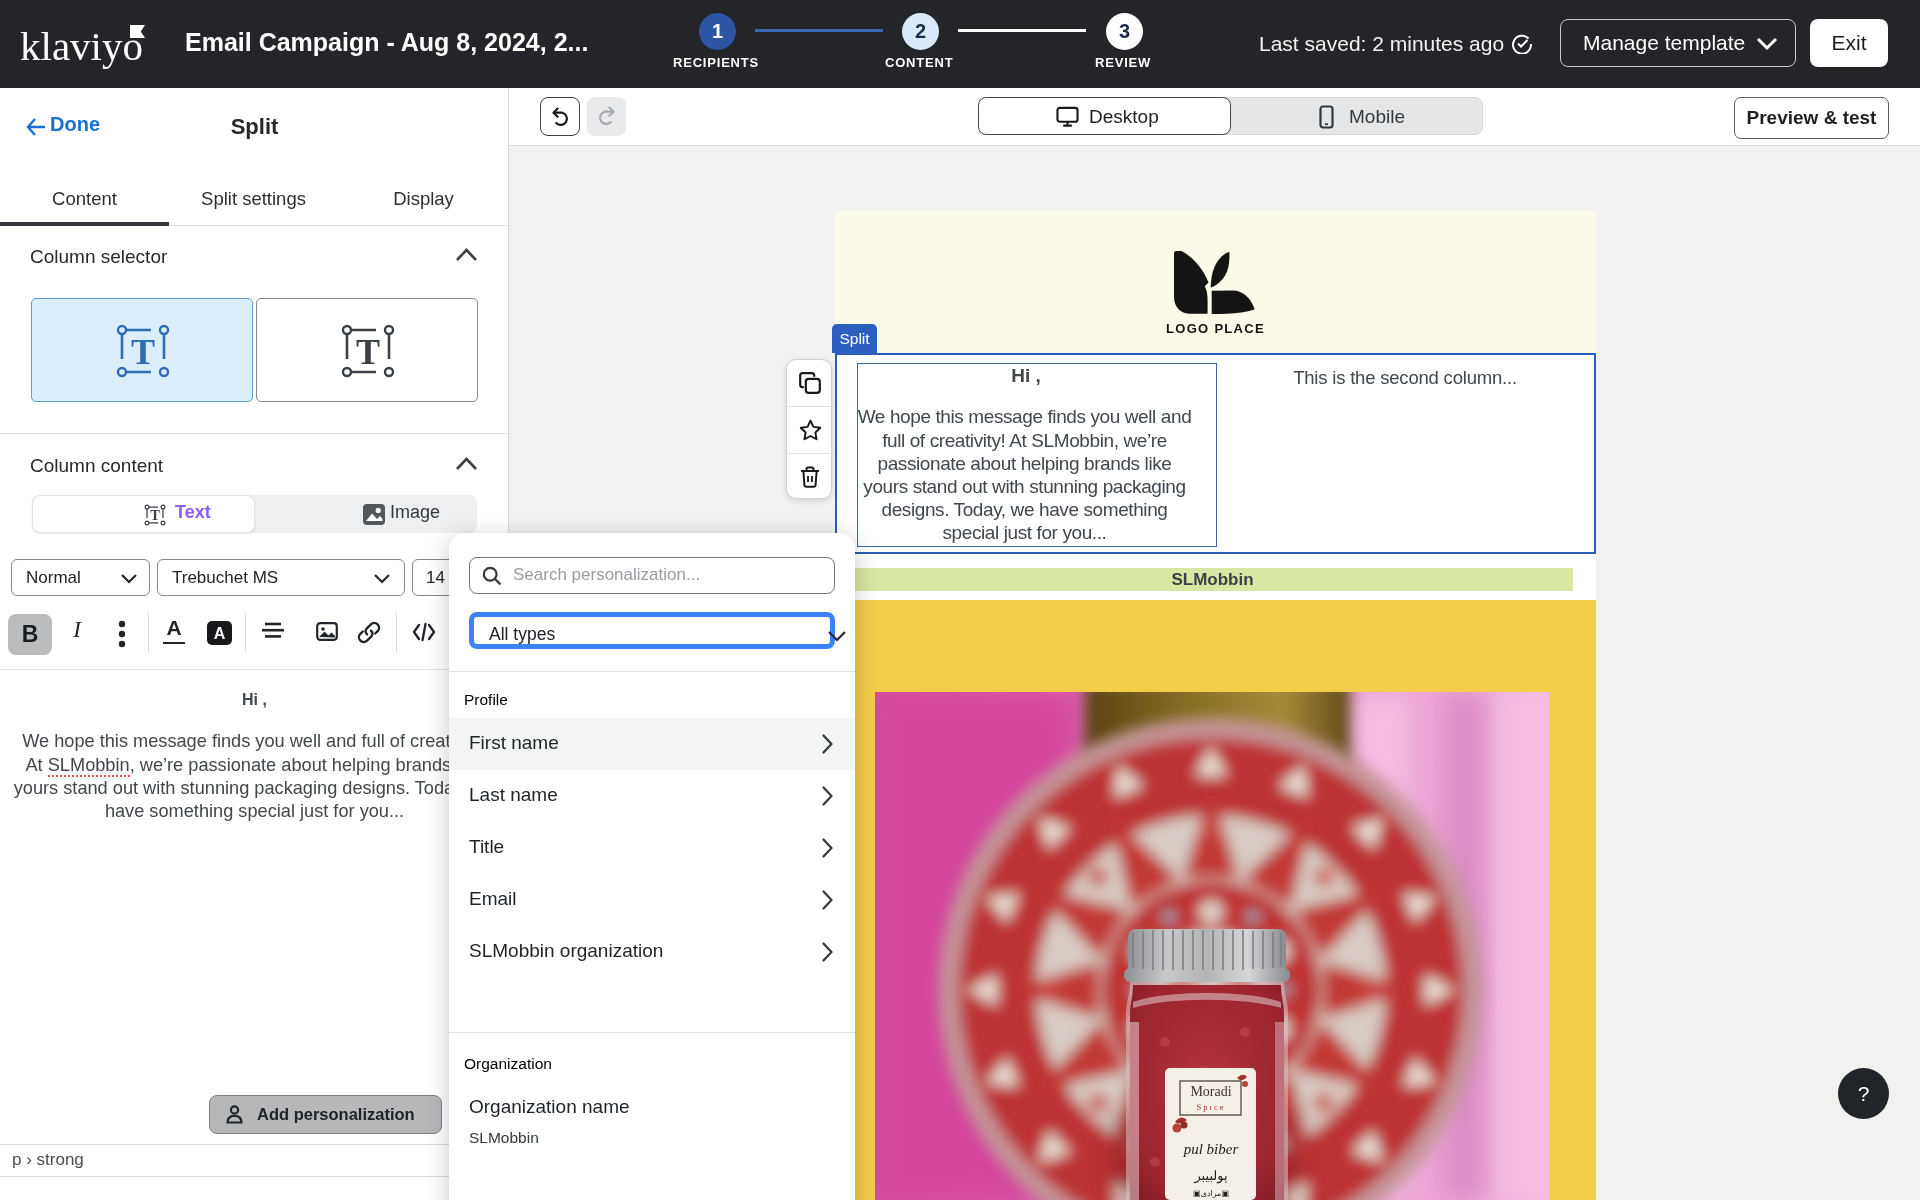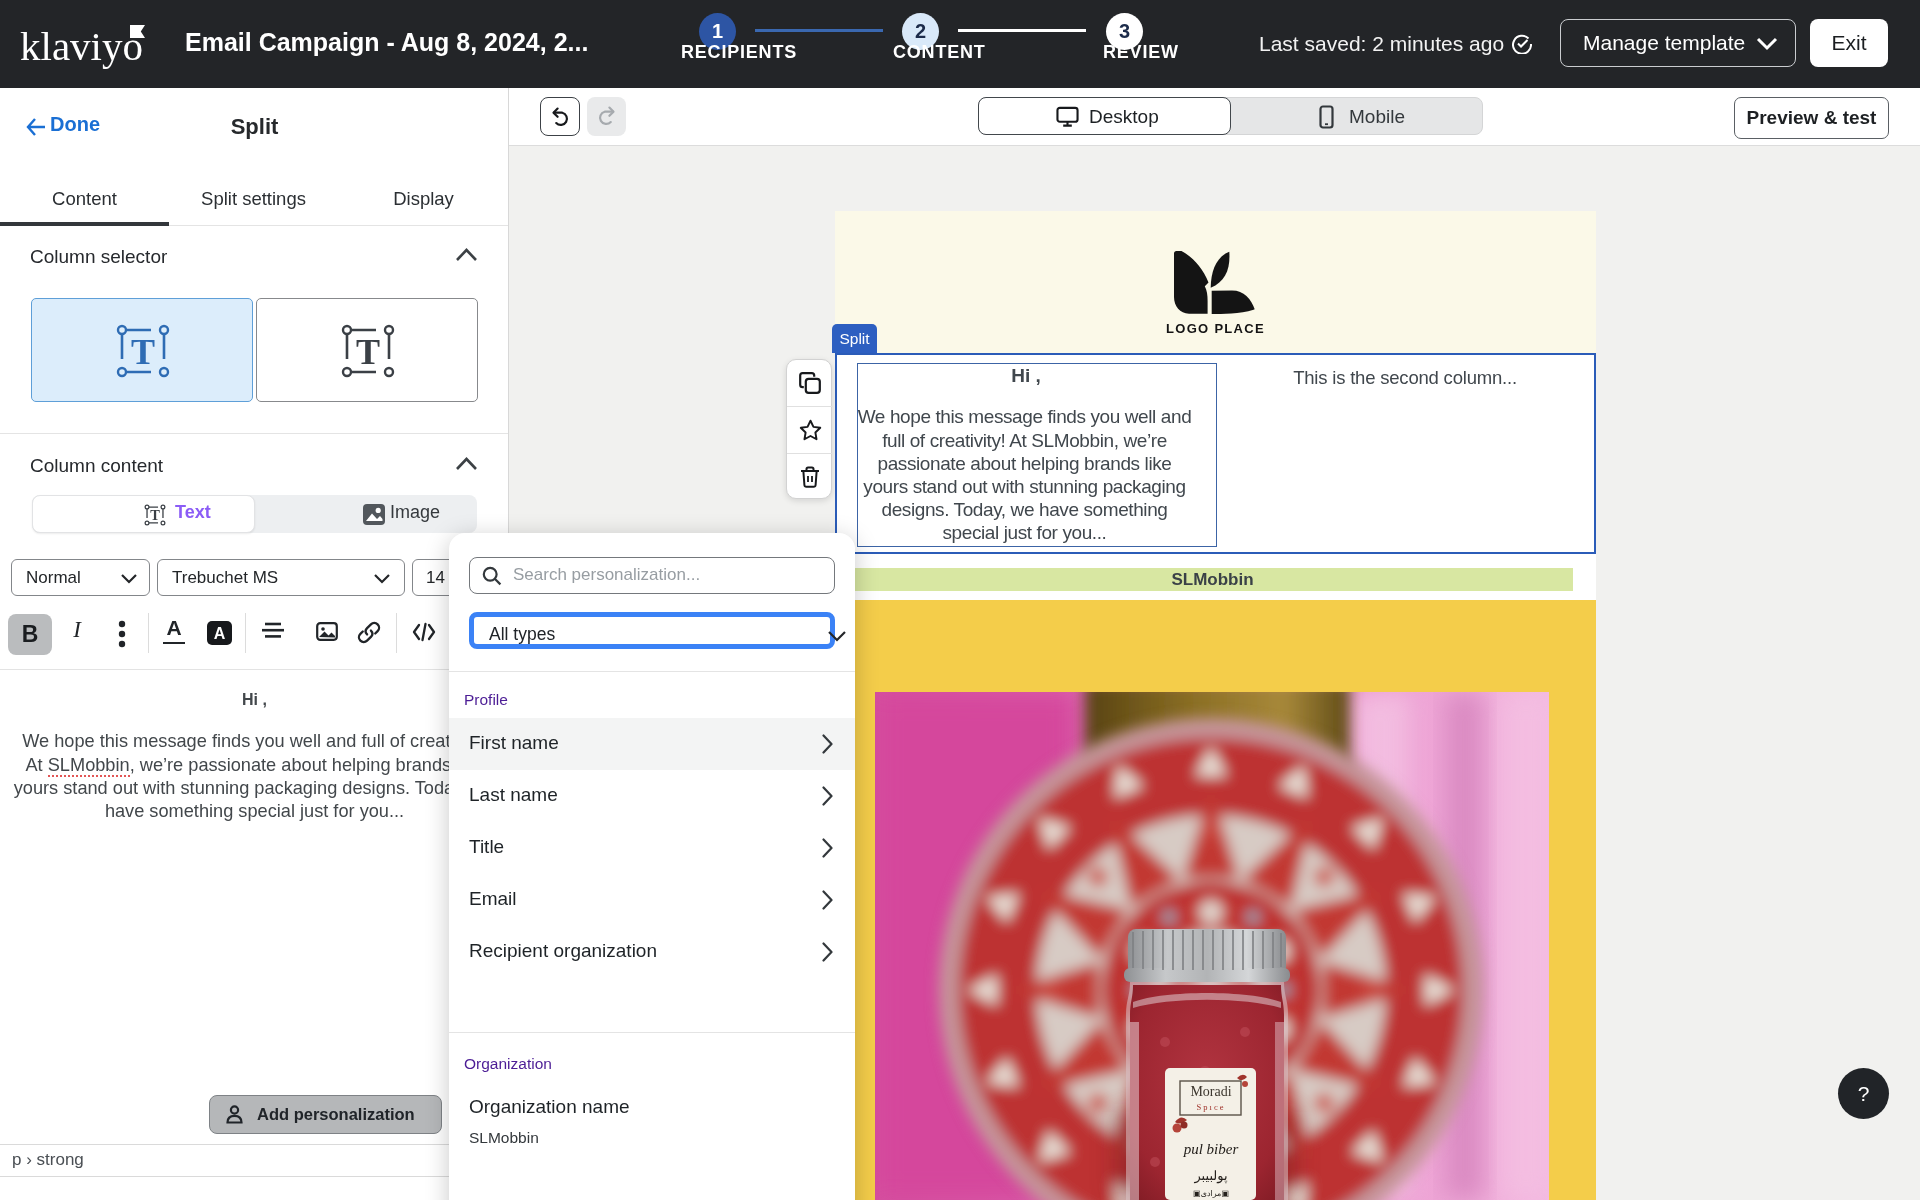--- a/index.html
+++ b/index.html
@@ -6,21 +6,21 @@
   html,body { width:1920px; height:1200px; overflow:hidden; }
   body { font-family:"Liberation Sans", sans-serif; -webkit-font-smoothing:antialiased; position:relative; background:#f1f1ef; }
   .abs { position:absolute; }
 
   
   .header { position:absolute; left:0; top:0; width:1920px; height:88px; background:#232528; color:#fff; }
   .klogo { position:absolute; left:20px; top:22px; font-family:"Liberation Serif", serif; font-size:41px; color:#fff; letter-spacing:0px; }
   .kflag { position:absolute; left:130px; top:25px; }
   .htitle { position:absolute; left:185px; top:28px; font-size:25px; font-weight:bold; color:#fff; }
   .step-circle { position:absolute; width:37px; height:37px; border-radius:50%; top:13px; text-align:center; line-height:37px; font-size:20px; font-weight:bold; }
-  .step-lbl { position:absolute; top:42px; font-size:18px; font-weight:bold; letter-spacing:0.8px; color:#fff;margin-left:8px; }
+  .step-lbl { position:absolute; top:55px; font-size:13px; font-weight:bold; letter-spacing:0.8px; color:#fff; }
   .conn { position:absolute; top:29px; height:2.5px; }
   .lastsaved { position:absolute; left:1259px; top:32px; font-size:21px; color:#f2f2f2; }
   .mtbtn { position:absolute; left:1560px; top:19px; width:236px; height:48px; border:1px solid #c9cccf; border-radius:8px; color:#fff; font-size:21px; }
   .exitbtn { position:absolute; left:1810px; top:19px; width:78px; height:48px; background:#fff; border-radius:8px; color:#1b1e21; font-size:21px; text-align:center; line-height:48px; }
 
   
   .sidebar { position:absolute; left:0; top:88px; width:509px; height:1112px; background:#fff; border-right:1px solid #d8d8d8; }
   .done { position:absolute; left:28px; top:25px; color:#1a6fd4; font-size:20px; font-weight:bold; }
   .sb-title { position:absolute; left:0; top:26px; width:509px; text-align:center; font-size:22px; font-weight:bold; color:#26292c; }
   .tabs { position:absolute; left:0; top:88px; width:508px; height:50px; border-bottom:1px solid #e4e4e4; }
@@ -57,21 +57,21 @@
   .split-tag { position:absolute; left:832px; top:324px; width:45px; height:29px; background:#2d5fc1; border-radius:5px 5px 0 0; color:#fff; font-size:15.5px; text-align:center; line-height:29px; }
   .ftb { position:absolute; left:786px; top:359px; width:46px; height:140px; background:#fff; border:1px solid #d2d2d2; border-radius:10px; box-shadow:0 2px 6px rgba(0,0,0,0.12); }
   .ftb-cell { position:absolute; left:0; width:46px; height:46px; display:flex; align-items:center; justify-content:center; }
   .helpbtn { position:absolute; left:1838px; top:1068px; width:51px; height:51px; border-radius:50%; background:#212428; color:#fff; font-size:21px; text-align:center; line-height:51px; }
 
   
   .panel { position:absolute; left:449px; top:533px; width:406px; height:712px; background:#fff; border-radius:16px; box-shadow:0 5px 25px rgba(0,0,0,0.22); overflow:hidden; }
   .searchbox { position:absolute; left:20px; top:24px; width:366px; height:37px; border:1px solid #74787c; border-radius:8px; }
   .alltypes { position:absolute; left:20px; top:79px; width:366px; height:37px; border:5px solid #3b82f6; border-radius:8px; font-size:17.5px; color:#202428; }
   .p-divider { position:absolute; left:0; width:406px; height:1px; background:#e4e4e4; }
-  .p-seclbl { position:absolute; left:15px; font-size:15.5px; color:#4c1d95; }
+  .p-seclbl { position:absolute; left:15px; font-size:15.5px; color:#000000; }
   .p-row { position:absolute; left:0; width:406px; height:52px; font-size:19px; color:#1e2327; }
   .p-row .txt { position:absolute; left:20px; top:14px; }
   .p-chev { position:absolute; right:22px; top:16px; }
 </style>
 </head>
 <body>
 
 <div class="header">
   <div class="klogo">klaviyo</div>
   <svg class="kflag" width="15" height="13" viewBox="0 0 15 13">
@@ -501,21 +501,21 @@
         <path d="M1.5 1.5 L9.5 10 L1.5 18.5" fill="none" stroke="#33383c" stroke-width="2.2" stroke-linecap="round" stroke-linejoin="round"></path>
       </svg>
     </div>
   <div class="p-row" style="top:341px;">
       <span class="txt">Email</span>
       <svg class="p-chev" width="11" height="20" viewBox="0 0 11 20">
         <path d="M1.5 1.5 L9.5 10 L1.5 18.5" fill="none" stroke="#33383c" stroke-width="2.2" stroke-linecap="round" stroke-linejoin="round"></path>
       </svg>
     </div>
   <div class="p-row" style="top:393px;">
-      <span class="txt">Recipient organization</span>
+      <span class="txt">SLMobbin organization</span>
       <svg class="p-chev" width="11" height="20" viewBox="0 0 11 20">
         <path d="M1.5 1.5 L9.5 10 L1.5 18.5" fill="none" stroke="#33383c" stroke-width="2.2" stroke-linecap="round" stroke-linejoin="round"></path>
       </svg>
     </div>
   <div class="p-divider" style="top:499px;"></div>
   <div class="p-seclbl" style="top:522px;">Organization</div>
   <div class="abs" style="left:20px; top:563px; font-size:19px; color:#1e2327;">Organization name</div>
   <div class="abs" style="left:20px; top:596px; font-size:15.5px; color:#33383c;">SLMobbin</div>
 </div>
 

